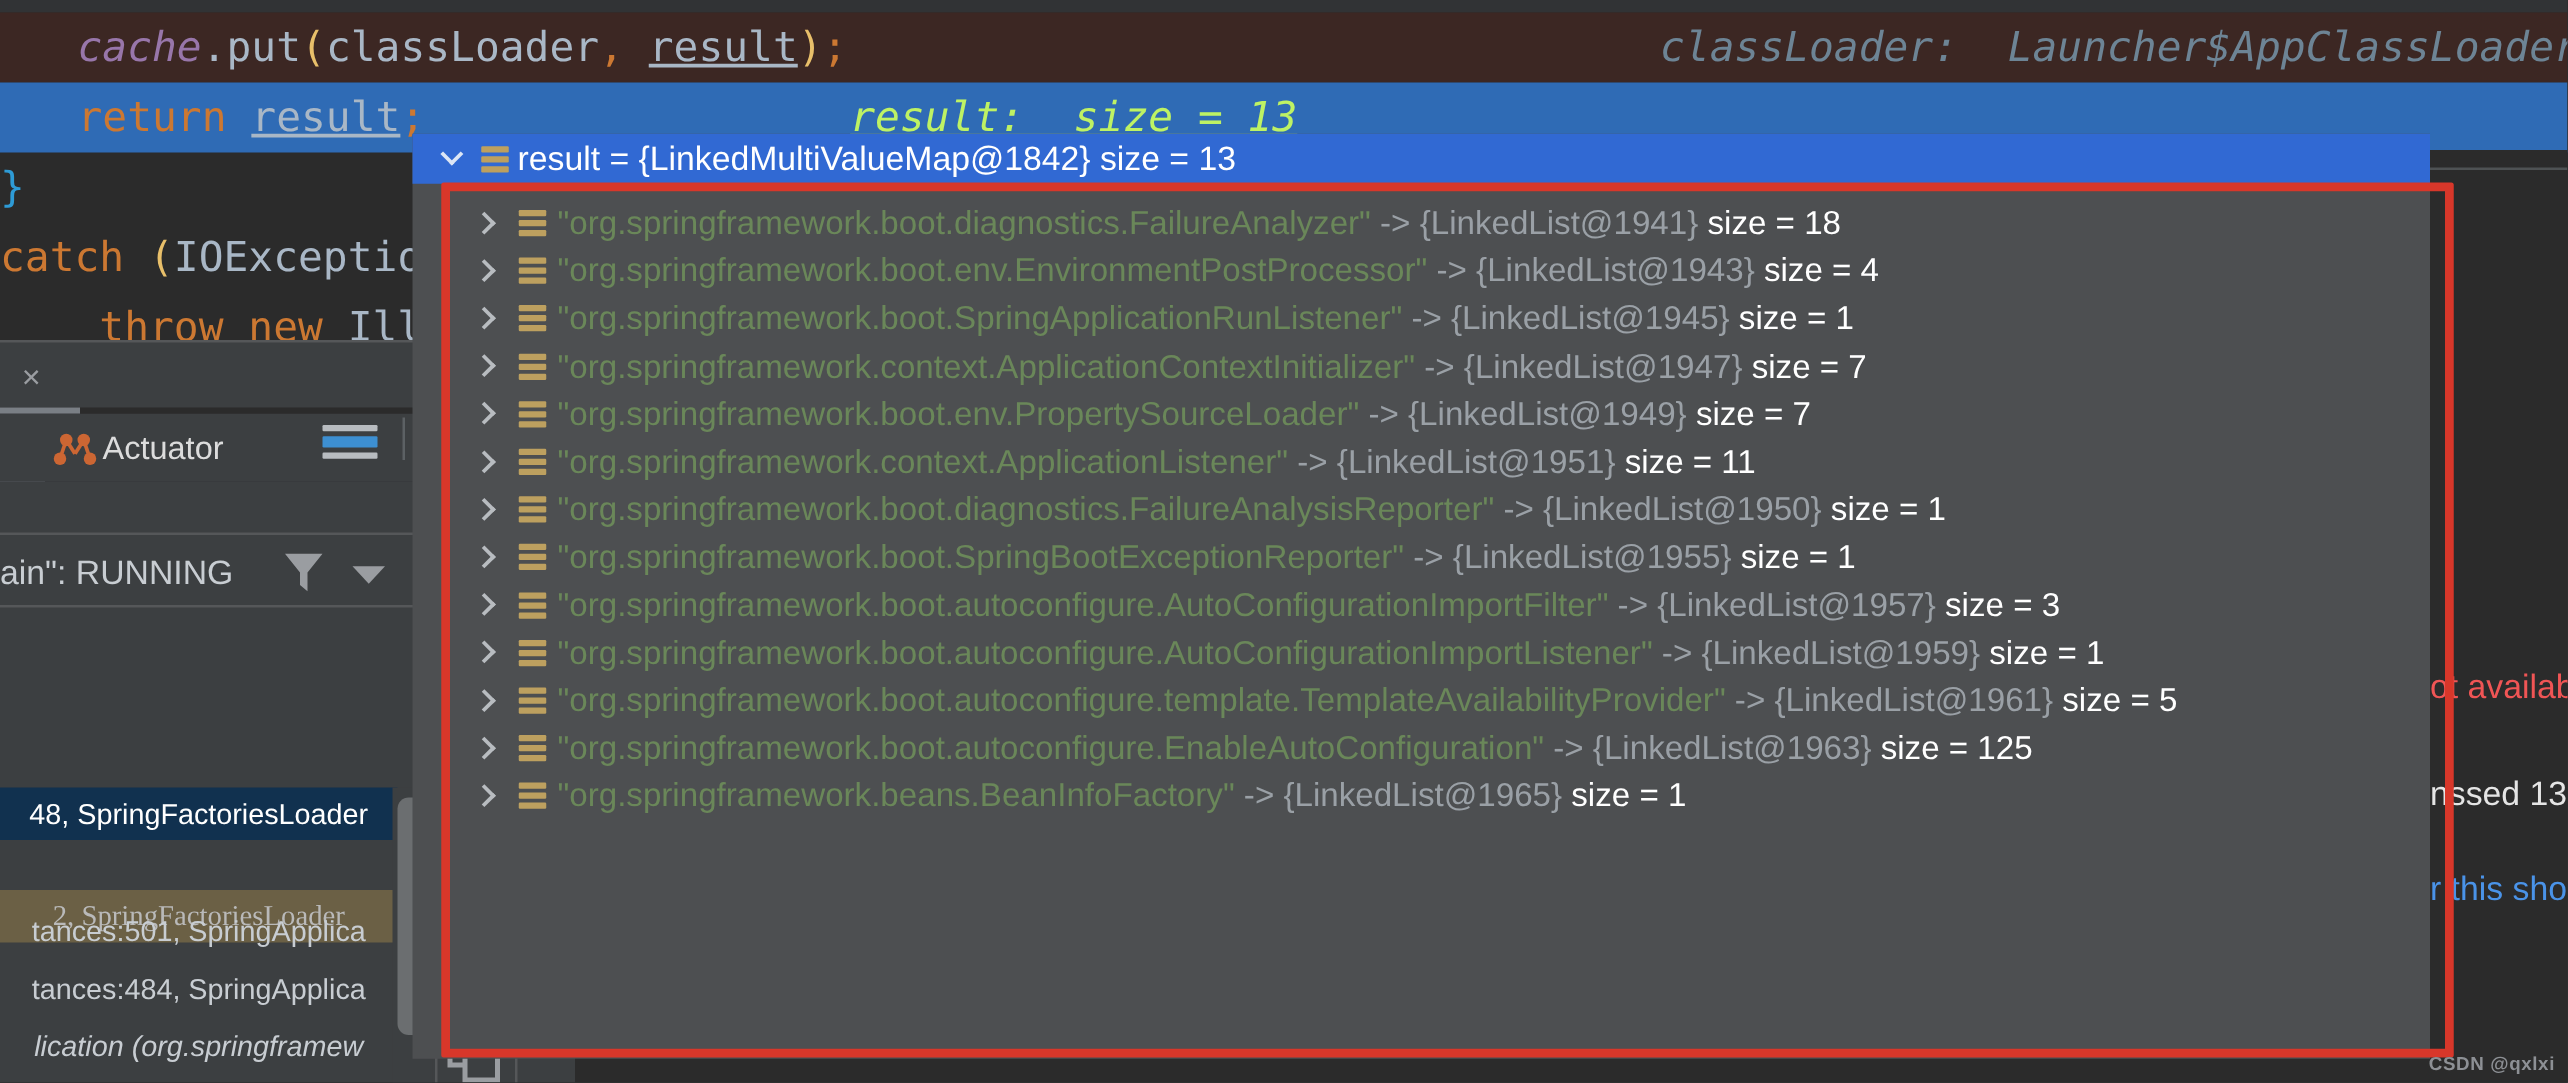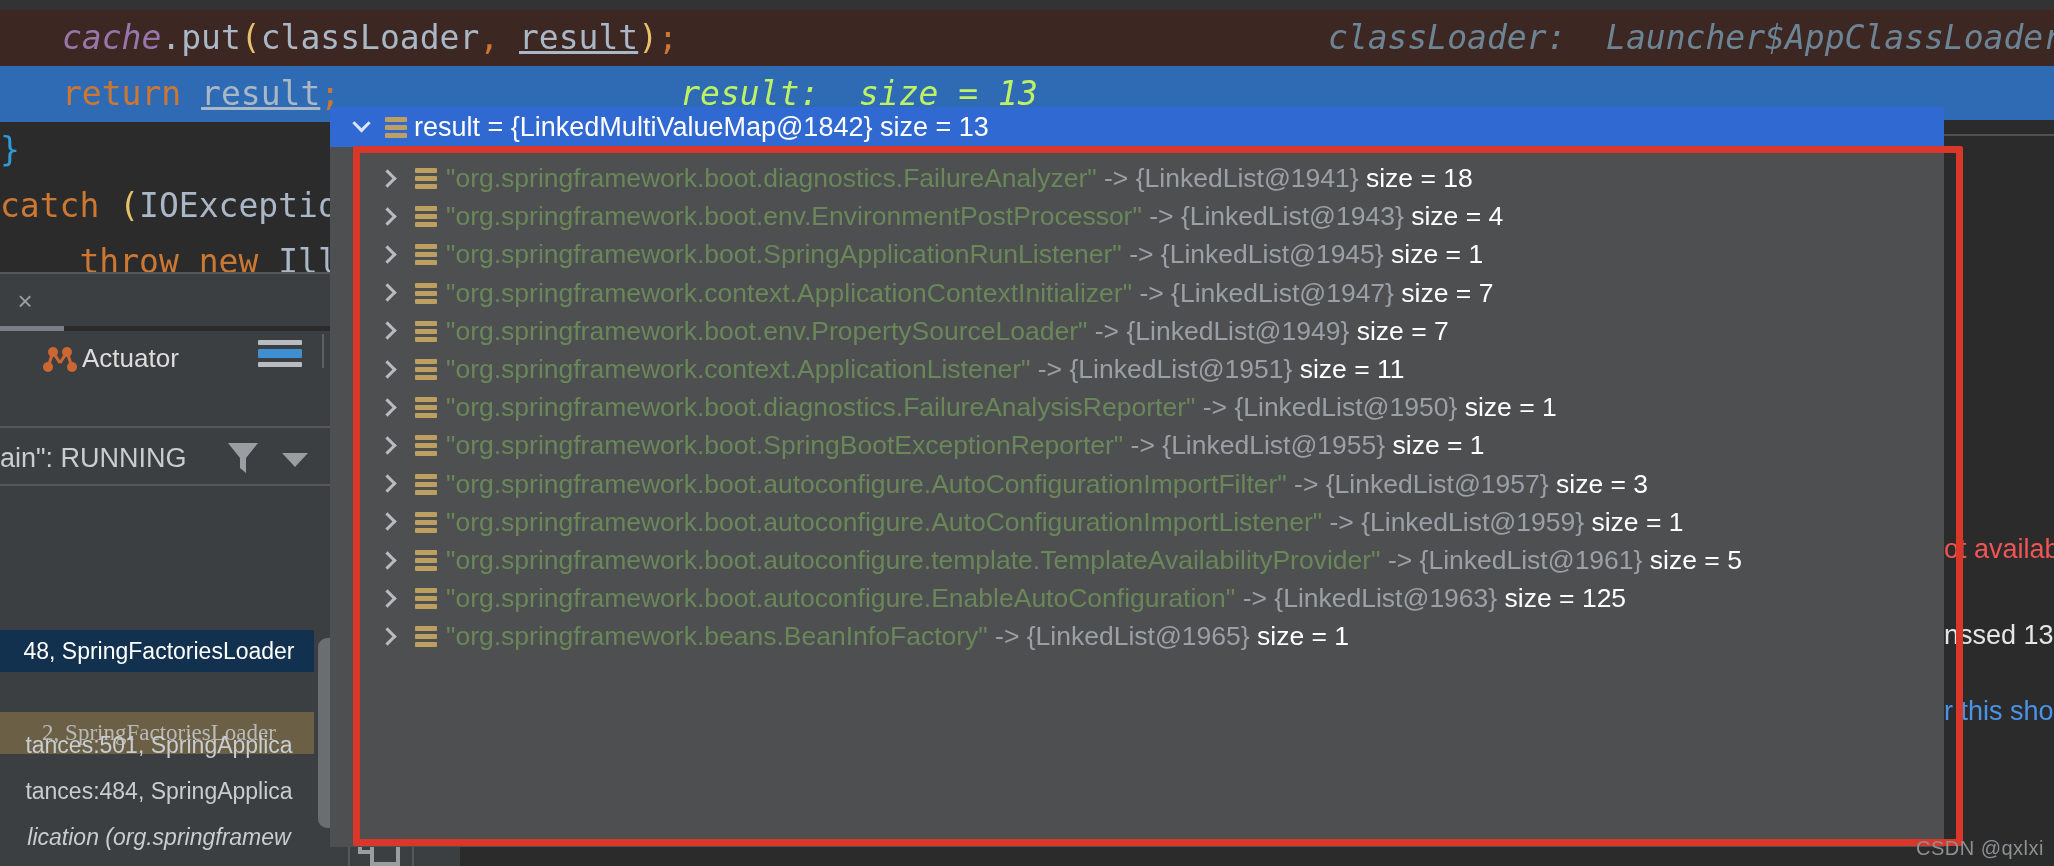--- a/index.html
+++ b/index.html
@@ -86,22 +86,23 @@
   
   .right-underlay { position: absolute; top: 120px; left: 1944px; width: 110px; height: 746px; background: #2b2b2b; }
   .ru-row { position: absolute; left: 0; width: 116px; white-space: nowrap; font-size: 27px; overflow: hidden; }
   .ru-red { color: #f05555; }
   .ru-grey { color: #e5e5e5; }
   .ru-blue { color: #4a93e8; }
   .ru-line { position: absolute; left: 0; width: 110px; height: 2px; background: #4e5254; }
 
   .watermark {
     position: absolute; right: 10px; bottom: 6px;
-    color: #8d9095; font-size: 20px; letter-spacing: .5px;
+    color: #8d9095; font-size: 15px; letter-spacing: .5px;
     font-family: "Liberation Sans", sans-serif;
+    font-weight: bold;
   }
 
   
   .popup {
     position: absolute; left: 330px; top: 107px; width: 1614px; height: 740px;
     background: #4d4f51;
   }
   .popup-header {
     position: absolute; left: 0; top: 0; width: 1614px; height: 40px;
     background: #3169d3; color: #ffffff; white-space: nowrap;

